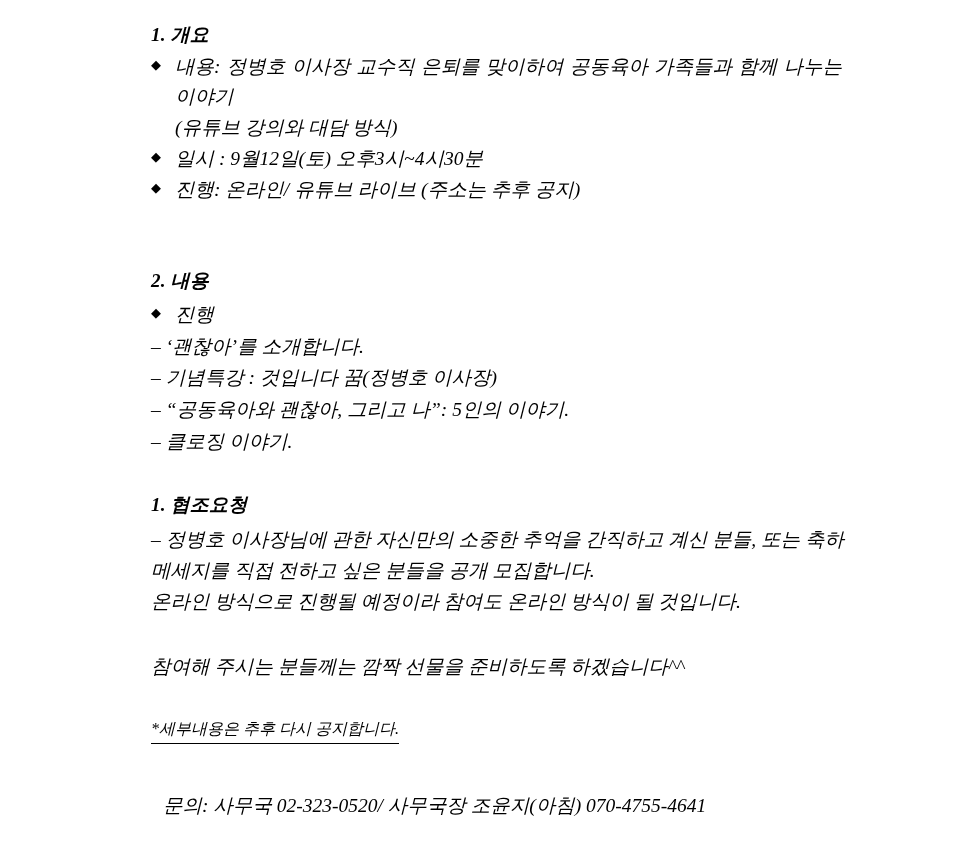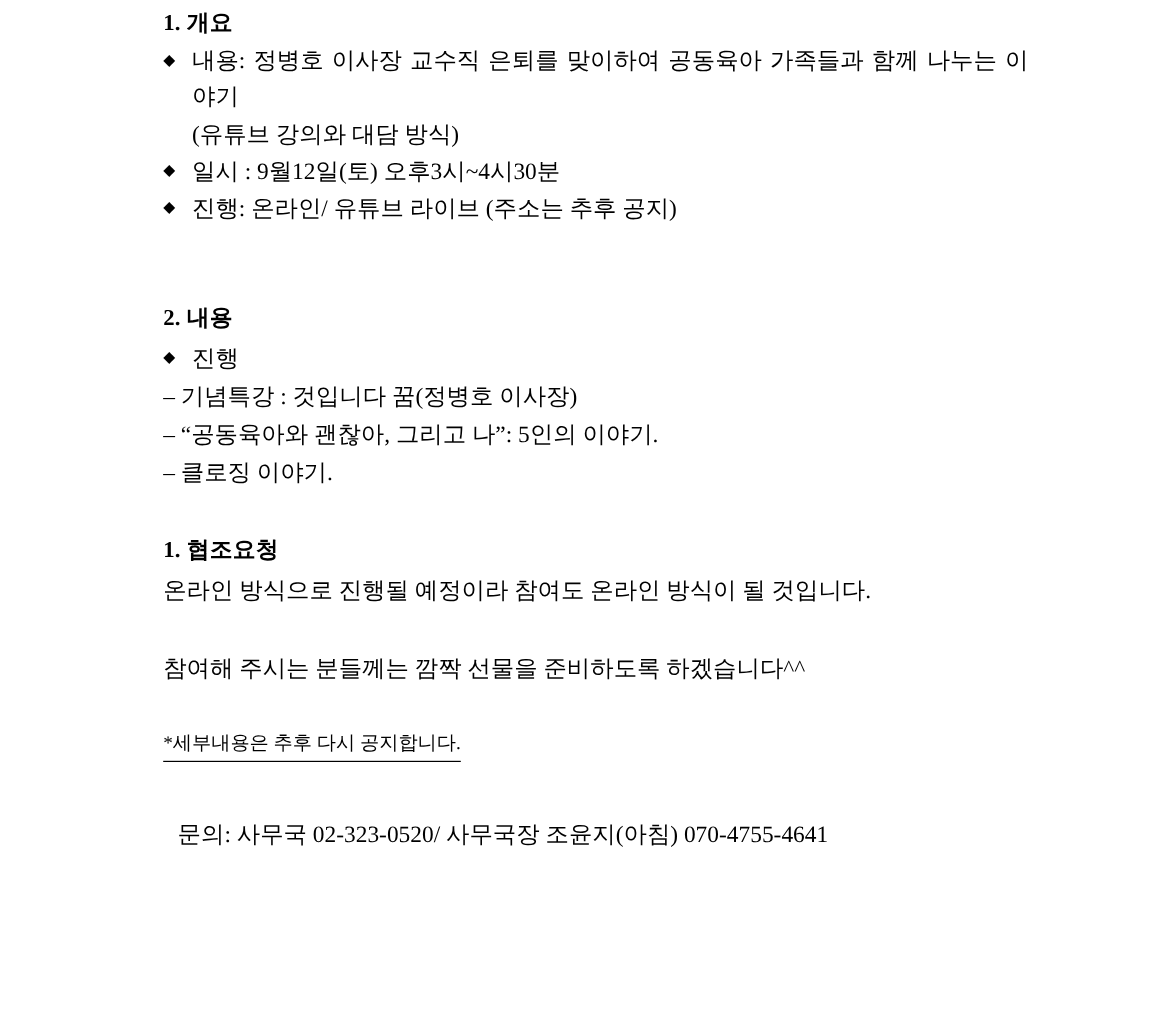--- a/index.html
+++ b/index.html
@@ -11,22 +11,23 @@
     width: 979px;
     height: 846px;
     font-family: "Liberation Serif", "DejaVu Serif", serif;
     color: #000000;
     overflow: hidden;
   }
   .page {
     position: relative;
     width: 979px;
     height: 636px;
-    padding: 0;
+    padding: 15px;
     box-sizing: border-box;
+    font-style: italic;
   }
   .doc-body {
     padding: 6px 120px 0 136px;
     box-sizing: border-box;
   }
   .section-heading {
     font-size: 19px;
     font-weight: bold;
     line-height: 1.5;
     margin: 0 0 2px 0;
@@ -119,28 +120,30 @@
 
     <div class="spacer-lg"></div>
 
     <h2 class="section-heading sec2-head">2. 내용</h2>
 
     <div class="bullet-line">
       <span class="bullet-mark">◆</span>
       <span class="bullet-text">진행</span>
     </div>
 
+    <div class="dash-line">– ‘괜찮아’를 소개합니다.</div>
     <div class="dash-line">– 기념특강 : 것입니다 꿈(정병호 이사장)</div>
     <div class="dash-line">– “공동육아와 괜찮아, 그리고 나”: 5인의 이야기.</div>
     <div class="dash-line">– 클로징 이야기.</div>
 
     <div class="spacer-md"></div>
 
     <h2 class="section-heading sec3-head">1. 협조요청</h2>
 
+    <div class="just-para">– 정병호 이사장님에 관한 자신만의 소중한 추억을 간직하고 계신 분들, 또는 축하메세지를 직접 전하고 싶은 분들을 공개 모집합니다.</div>
     <div class="just-para">온라인 방식으로 진행될 예정이라 참여도 온라인 방식이 될 것입니다.</div>
 
     <div class="spacer-md"></div>
 
     <div class="just-para">참여해 주시는 분들께는 깜짝 선물을 준비하도록 하겠습니다^^</div>
 
     <div class="spacer-md"></div>
 
     <div>
       <span class="underline-note">*세부내용은 추후 다시 공지합니다.</span>

